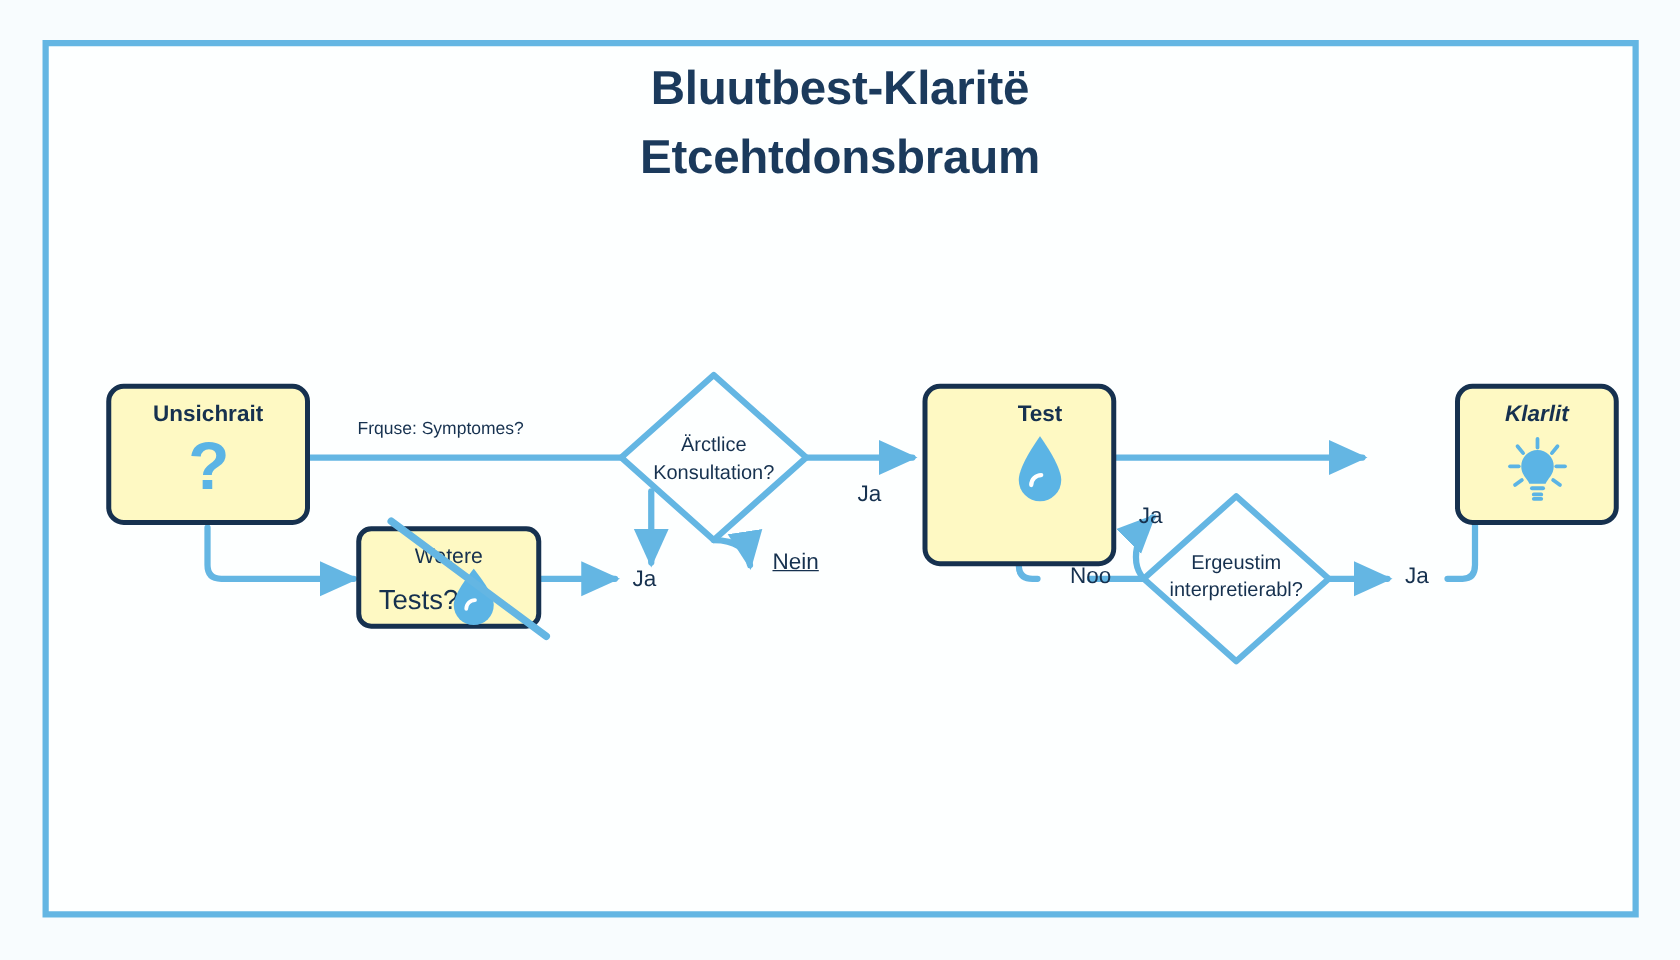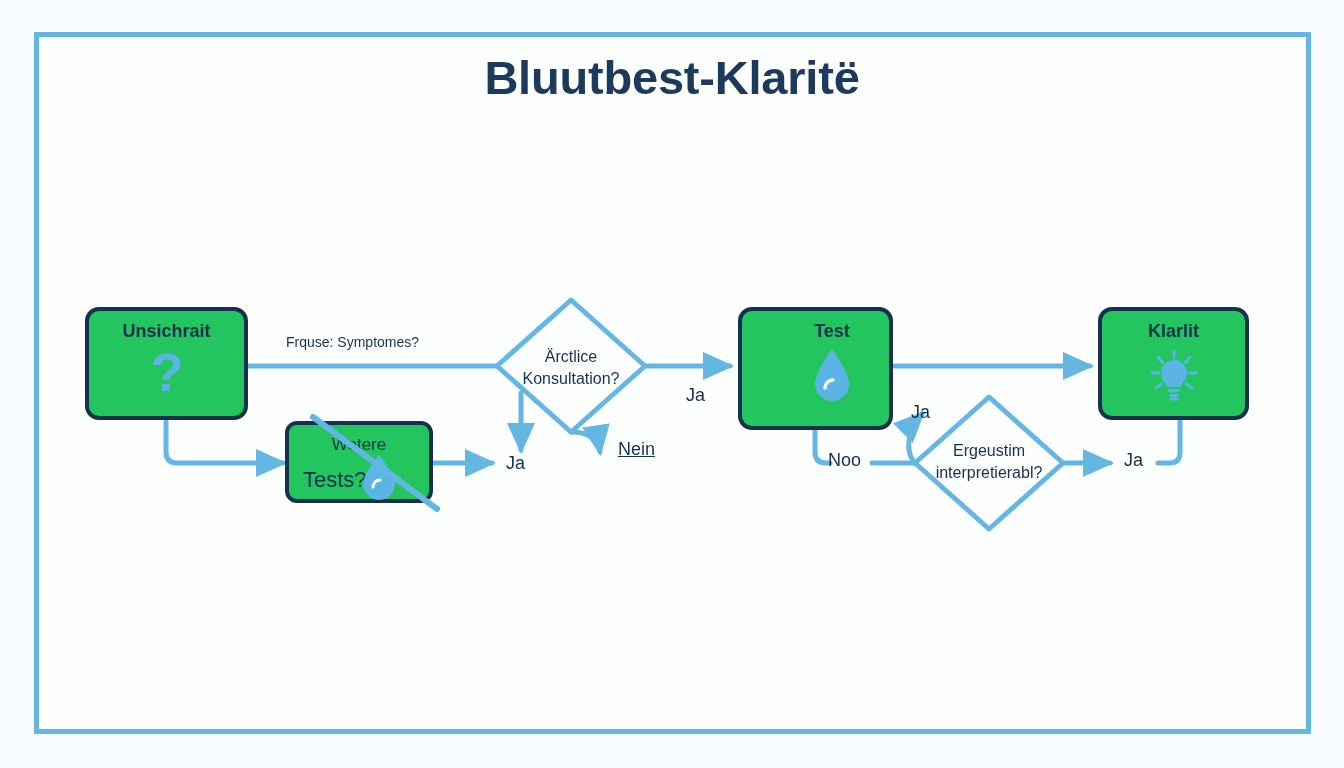--- a/index.html
+++ b/index.html
@@ -33,41 +33,41 @@
   }
 
   
   #title {
     position: absolute;
     left: 0;
     top: 44px;
     width: 1344px;
     text-align: center;
     color: #1b3a5c;
-    font-size: 47px;
+    font-size: 38px;
     font-weight: bold;
     line-height: 1.45;
     letter-spacing: -0.2px;
   }
   #title .line { display: block; }
 
   
   #wires {
     position: absolute;
     left: 0; top: 0;
     width: 1344px; height: 768px;
     pointer-events: none;
   }
 
   
   .node {
     position: absolute;
     border: 4px solid #16314f;
     border-radius: 14px;
-    background: #22c55e;
+    background: #fef9c3;
     display: flex;
     flex-direction: column;
     align-items: center;
     justify-content: flex-start;
     padding-top: 10px;
     z-index: 3;
   }
   .node .node-title {
     color: #16314f;
     font-size: 18px;
@@ -77,22 +77,22 @@
     white-space: nowrap;
   }
   .node .node-icon {
     margin-top: 2px;
     line-height: 0;
   }
 
   #node-uncertain { left: 85px;  top: 307px; width: 163px; height: 113px; }
   #node-moretests { left: 285px; top: 421px; width: 148px;  height: 82px;
                     padding-top: 6px; border-radius: 12px; }
-  #node-test      { left: 738px; top: 307px; width: 155px; height: 123px; padding-left: 33px; }
-  #node-clarity   { left: 1098px;top: 307px; width: 151px; height: 113px; }
+  #node-test      { left: 738px; top: 307px; width: 155px; height: 146px; padding-left: 33px; }
+  #node-clarity   { left: 1164px;top: 307px; width: 131px; height: 113px; font-style: italic; }
 
   
   #node-moretests .mt-wrap {
     position: relative;
     width: 100%;
     height: 100%;
   }
   #node-moretests .mt-l1 {
     position: absolute; left: 0; top: 4px; width: 100%;
     text-align: center; color: #16314f; font-size: 17px;
@@ -128,20 +128,21 @@
 </style>
 </head>
 <body>
 
 <div id="canvas">
 
   <div id="frame"></div>
 
   <div id="title">
     <span class="line">Bluutbest-Klaritë</span>
+    <span class="line">Etcehtdonsbraum</span>
   </div>
 
   <svg id="wires" viewBox="0 0 1344 768" xmlns="http://www.w3.org/2000/svg">
     <defs>
       <marker id="arw" markerWidth="7" markerHeight="7" refX="5.4" refY="3.2" orient="auto" markerUnits="strokeWidth">
         <path d="M0,0.4 L6.2,3.2 L0,6.0 z" fill="#64b6e3"></path>
       </marker>
     </defs>
 
     <g stroke="#64b6e3" stroke-width="5" fill="none" stroke-linecap="round" stroke-linejoin="round">
@@ -244,19 +245,19 @@
   </div>
 
   <div class="edge-label" style="left:286px; top:334px;">Frquse: Symptomes?</div>
 
   <div class="edge-label big" style="left:506px; top:453px;">Ja</div>
 
   <div class="edge-label big" style="left:618px; top:439px;text-decoration:underline;">Nein</div>
 
   <div class="edge-label big" style="left:686px; top:385px;">Ja</div>
 
-  <div class="edge-label big" style="left:828px; top:450px;">Noo</div>
+  <div class="edge-label big" style="left:856px; top:450px;">Noo</div>
 
   <div class="edge-label big" style="left:911px; top:402px;">Ja</div>
 
   <div class="edge-label big" style="left:1124px; top:450px;">Ja</div>
 
 </div>
 
 </body></html>

